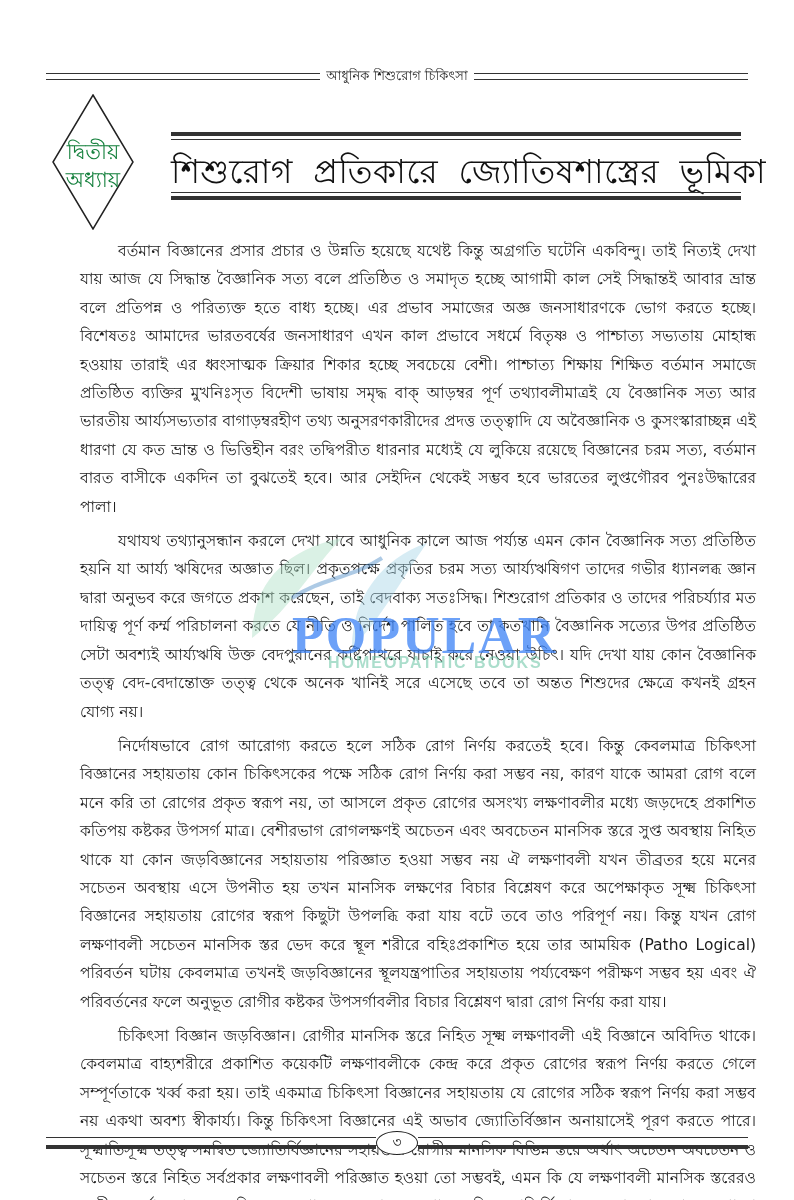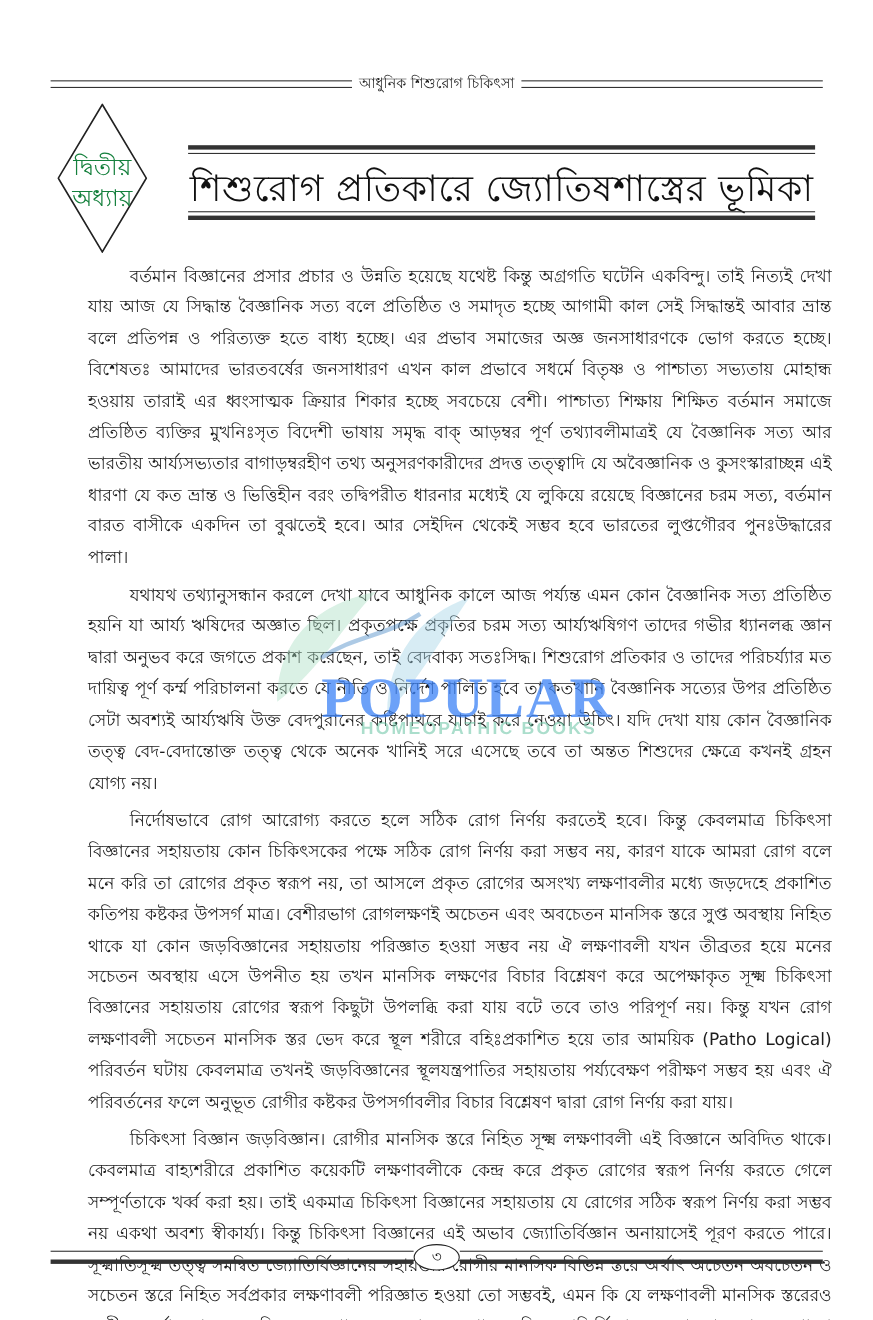--- a/index.html
+++ b/index.html
@@ -27,21 +27,21 @@
   .chapter-title-block {
     position: absolute; left: 171px; top: 130px; width: 570px; height: 72px;
   }
   .thick-rule { position: absolute; left: 0; width: 100%; }
   .rule-top-a { top: 2px; height: 4px; background: #333; }
   .rule-top-b { top: 9px; height: 1px; background: #333; }
   .rule-bot-a { top: 62px; height: 1px; background: #333; }
   .rule-bot-b { top: 66px; height: 4px; background: #333; }
   .chapter-title {
     position: absolute; left: 0; top: 16px; width: 100%; text-align: center;
-    font-size: 33px; letter-spacing: 0.5px; color: #111; white-space: nowrap;
+    font-size: 33px; letter-spacing: 0.5px; color: #111; white-space: nowrap; font-family: Liberation Mono, monospace;
   }
 
   .body-text {
     position: absolute; left: 80px; top: 237px; width: 676px;
     font-size: 15.5px; line-height: 28.4px; text-align: justify; color: #1c1c1c;
   }
   .body-text p { margin: 0 0 6px 0; text-indent: 38px; }
 
   .watermark {
     position: absolute; left: 232px; top: 538px; width: 360px; height: 130px; pointer-events: none; opacity: 0.75;

